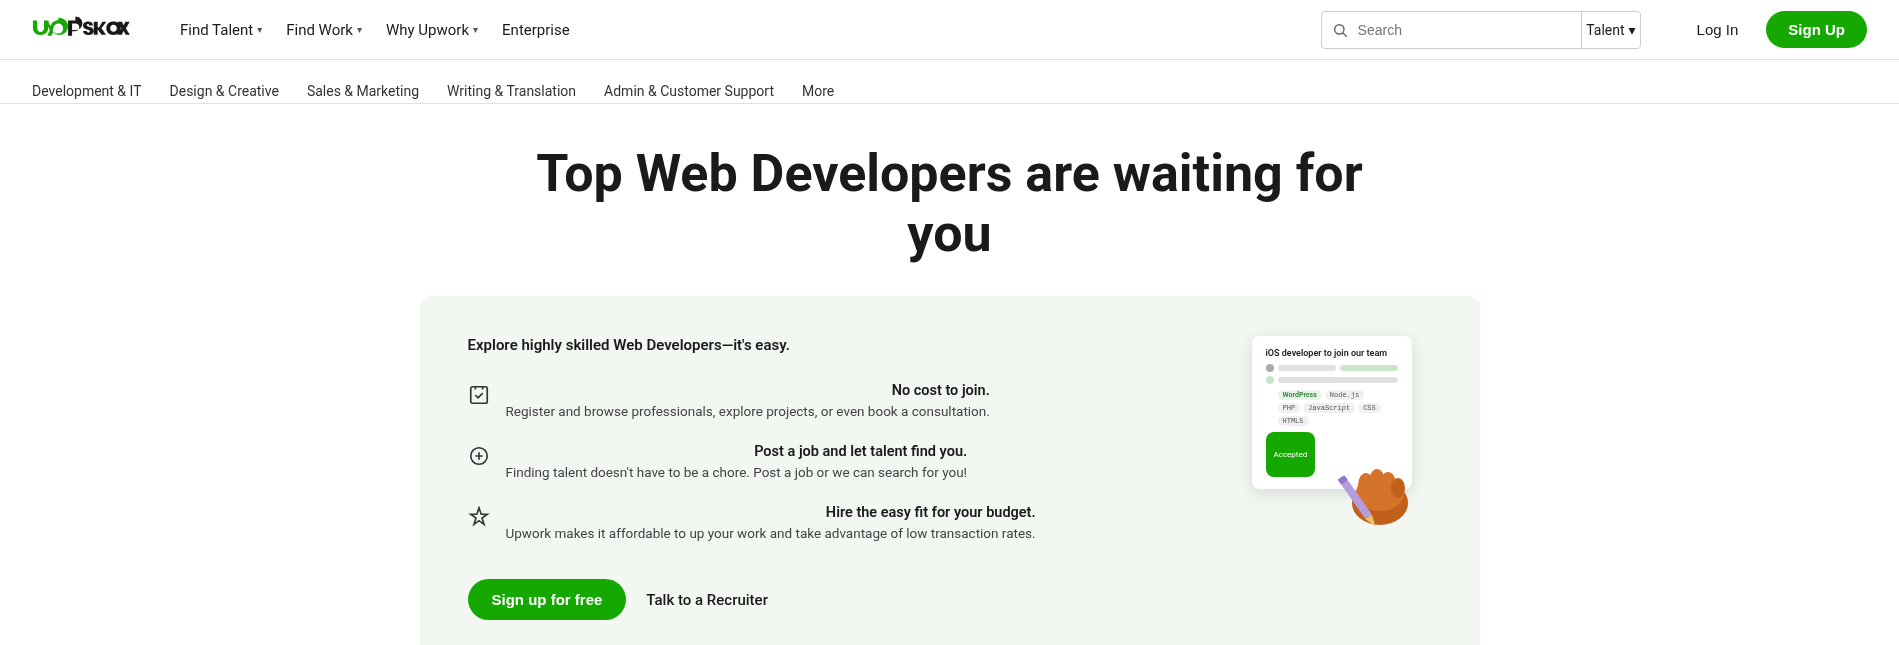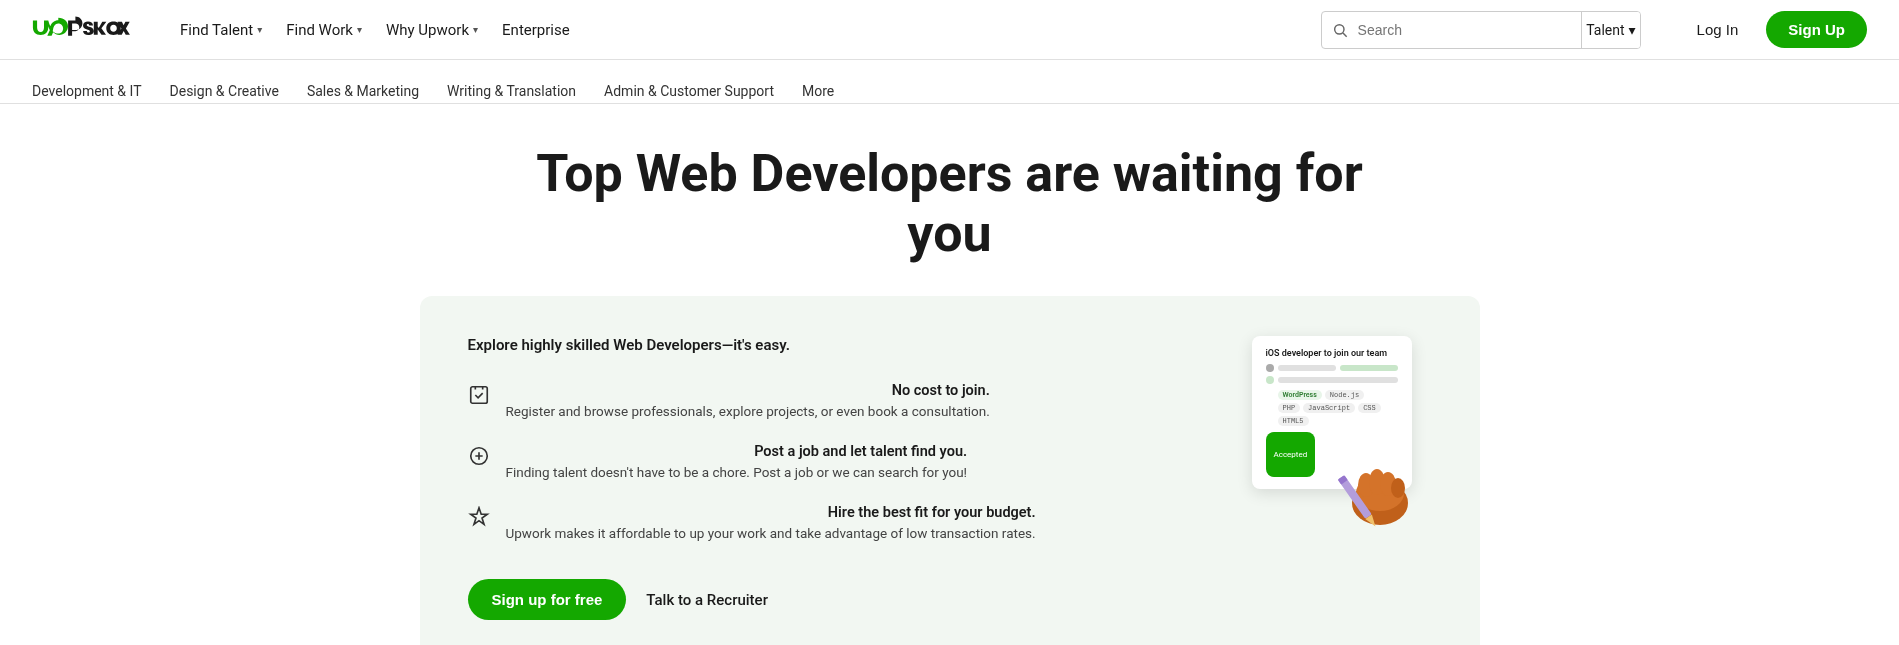--- a/index.html
+++ b/index.html
@@ -339,21 +339,21 @@
           </div>
         </div>
 
         <div class="feature-item">
           <div class="feature-icon">
             <svg viewBox="0 0 24 24" fill="none" stroke="currentColor" stroke-width="1.8" width="22" height="22">
               <path d="M12 2l2.4 7H21l-5.7 4.1 2.2 6.9L12 16l-5.5 4 2.2-6.9L3 9h6.6z"></path>
             </svg>
           </div>
           <div class="feature-text">
-            <h4>Hire the best fit for your budget.</h4>
+            <h4>Hire the easy fit for your budget.</h4>
             <p>Upwork makes it affordable to up your work and take advantage of low transaction rates.</p>
           </div>
         </div>
       </div>
 
       <div class="card-actions">
         <button class="signup-free-btn">Sign up for free</button>
         <a class="recruiter-link">Talk to a Recruiter</a>
       </div>
     </div>

